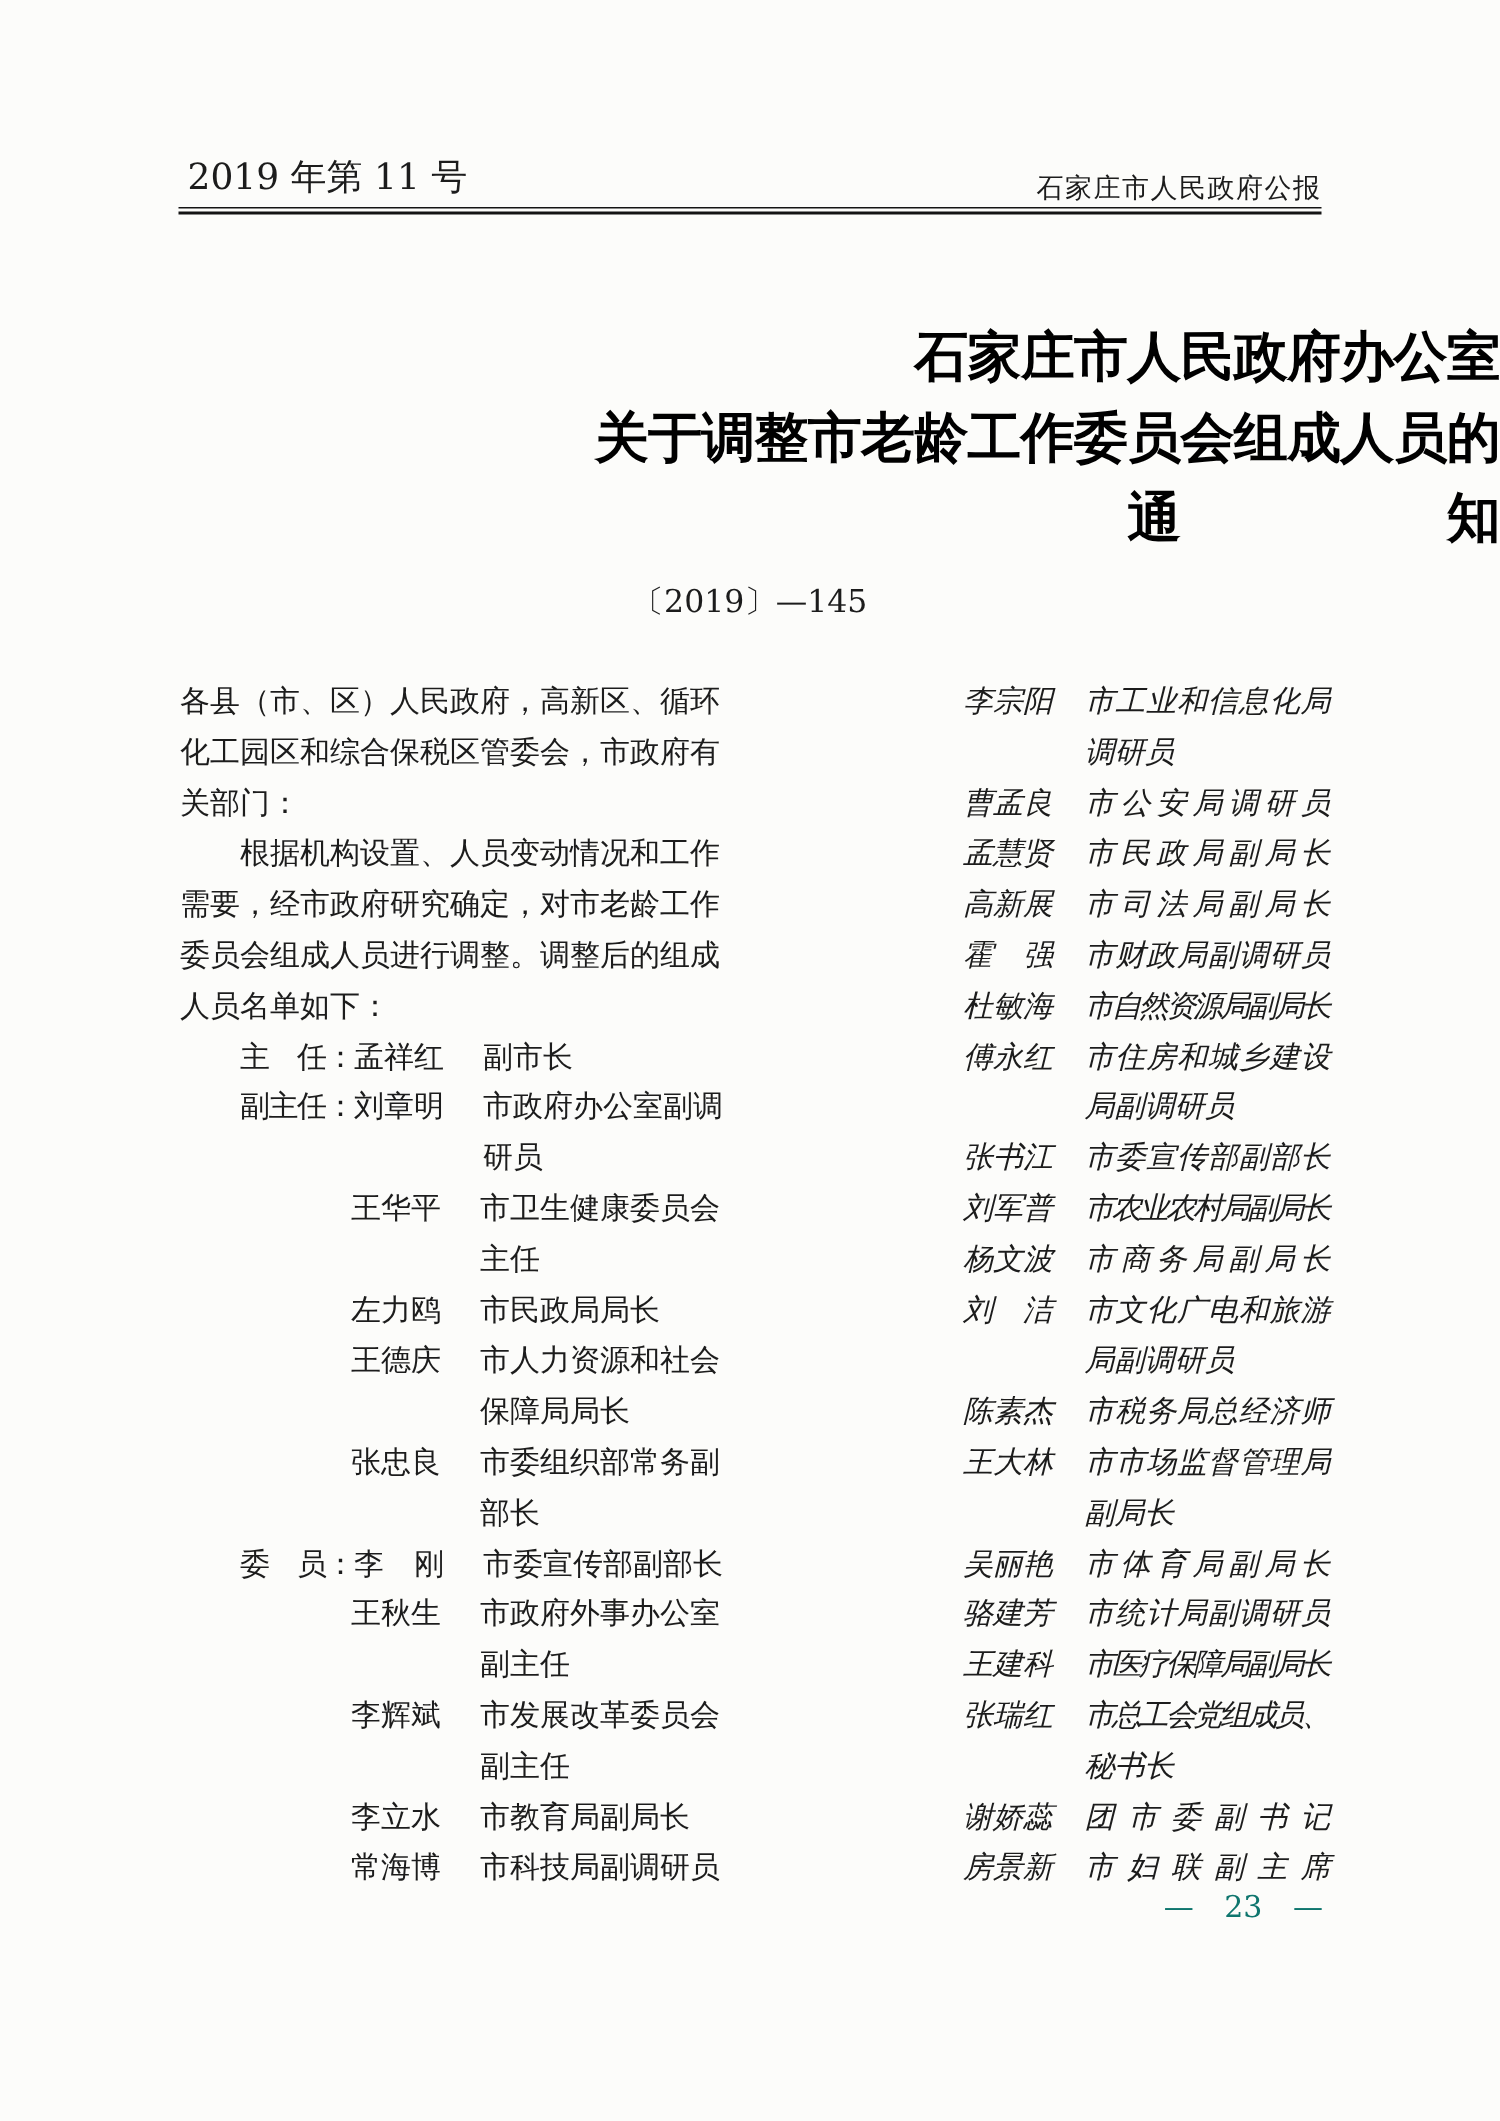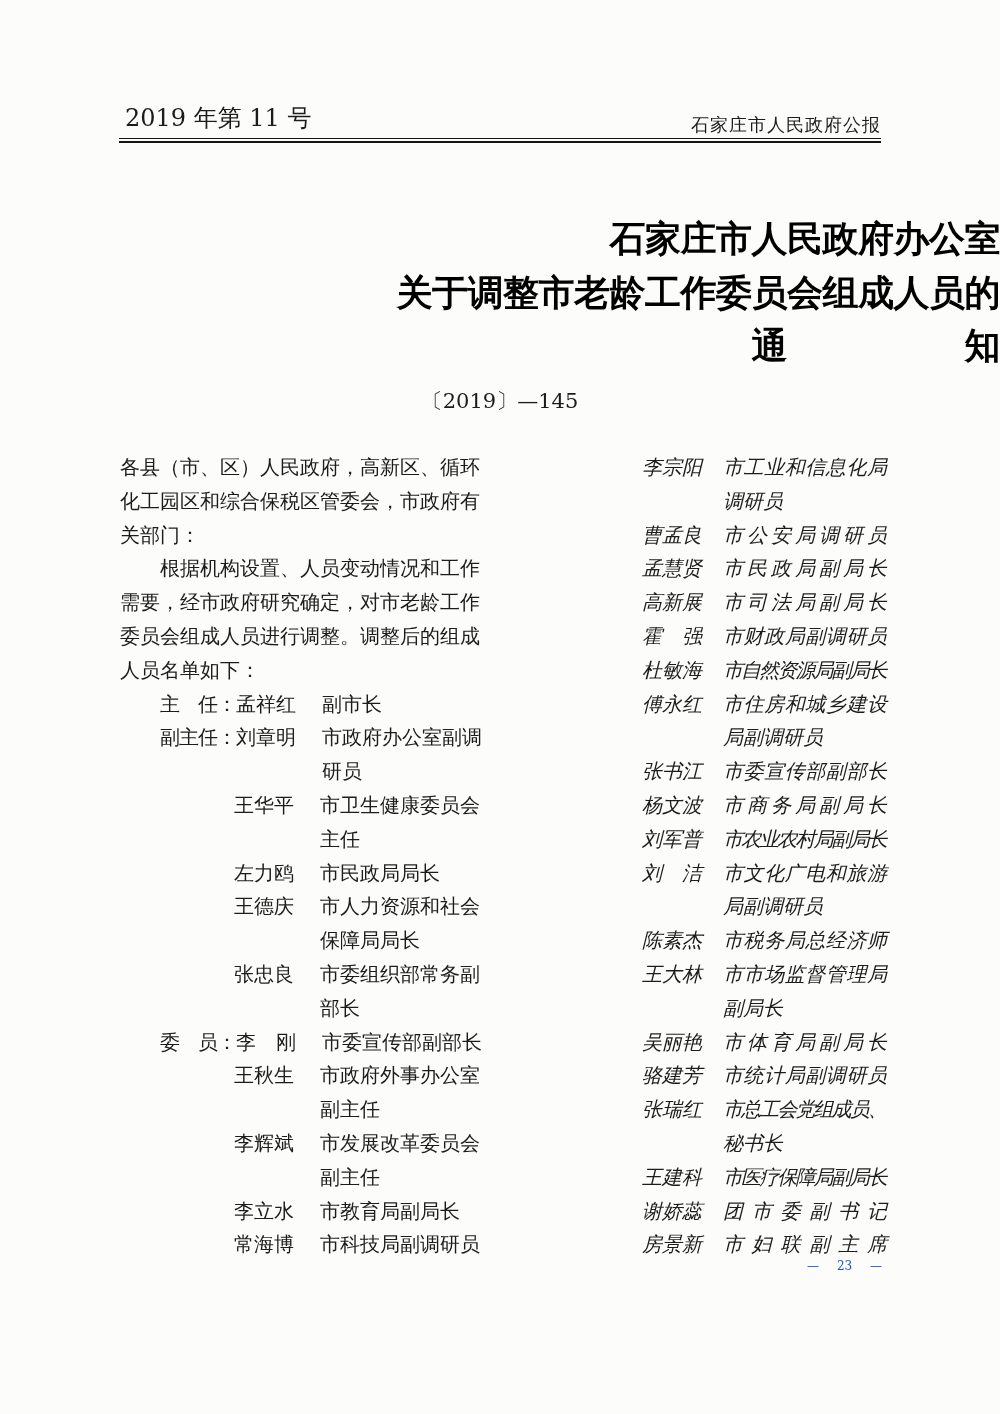--- a/index.html
+++ b/index.html
@@ -48,21 +48,21 @@
   .rlabel { flex: 0 0 74px; white-space: nowrap; letter-spacing: -1px; overflow: visible; }
   .col-left  .rname { flex: 0 0 72px; white-space: nowrap; }
   .col-left  .rtitle { width: 164px; margin-left: 14px; }
   .col-right .rname { flex: 0 0 66px; margin-right: 15px; white-space: nowrap; }
   .col-right .rtitle { width: 164px; }
   .just  { text-align: justify; text-align-last: justify; }
   .tight { letter-spacing: -1.9px; }
   
   .footer {
     position: absolute; top: 1259px; right: 118px;
-    font-size: 12px; color: #1d4ed8;
+    font-size: 20px; color: #0f766e;
     word-spacing: 14px; white-space: nowrap;
   }
 </style>
 </head>
 <body>
 
 <div class="page">
 
   <div class="header-left">2019 年第 11 号</div>
   <div class="header-right">石家庄市人民政府公报</div>
@@ -219,29 +219,29 @@
             <div class="line">局副调研员</div>
           </div>
         </div>
         <div class="rrow">
           <div class="rname line">张书江</div>
           <div class="rtitle">
             <div class="line just">市委宣传部副部长</div>
           </div>
         </div>
         <div class="rrow">
+          <div class="rname line">刘军普</div>
+          <div class="rtitle">
+            <div class="line tight">市农业农村局副局长</div>
+          </div>
+        </div>
+        <div class="rrow">
           <div class="rname line">杨文波</div>
           <div class="rtitle">
             <div class="line just">市商务局副局长</div>
-          </div>
-        </div>
-        <div class="rrow">
-          <div class="rname line">刘军普</div>
-          <div class="rtitle">
-            <div class="line tight">市农业农村局副局长</div>
           </div>
         </div>
         <div class="rrow">
           <div class="rname line">刘　洁</div>
           <div class="rtitle">
             <div class="line just">市文化广电和旅游</div>
             <div class="line">局副调研员</div>
           </div>
         </div>
         <div class="rrow">
@@ -263,33 +263,33 @@
             <div class="line just">市体育局副局长</div>
           </div>
         </div>
         <div class="rrow">
           <div class="rname line">骆建芳</div>
           <div class="rtitle">
             <div class="line just">市统计局副调研员</div>
           </div>
         </div>
         <div class="rrow">
+          <div class="rname line">王建科</div>
+          <div class="rtitle">
+            <div class="line tight">市医疗保障局副局长</div>
+          </div>
+        </div>
+        <div class="rrow">
           <div class="rname line">张瑞红</div>
           <div class="rtitle">
             <div class="line tight">市总工会党组成员、</div>
             <div class="line">秘书长</div>
           </div>
         </div>
         <div class="rrow">
-          <div class="rname line">王建科</div>
-          <div class="rtitle">
-            <div class="line tight">市医疗保障局副局长</div>
-          </div>
-        </div>
-        <div class="rrow">
           <div class="rname line">谢娇蕊</div>
           <div class="rtitle">
             <div class="line just">团市委副书记</div>
           </div>
         </div>
         <div class="rrow">
           <div class="rname line">房景新</div>
           <div class="rtitle">
             <div class="line just">市妇联副主席</div>
           </div>

